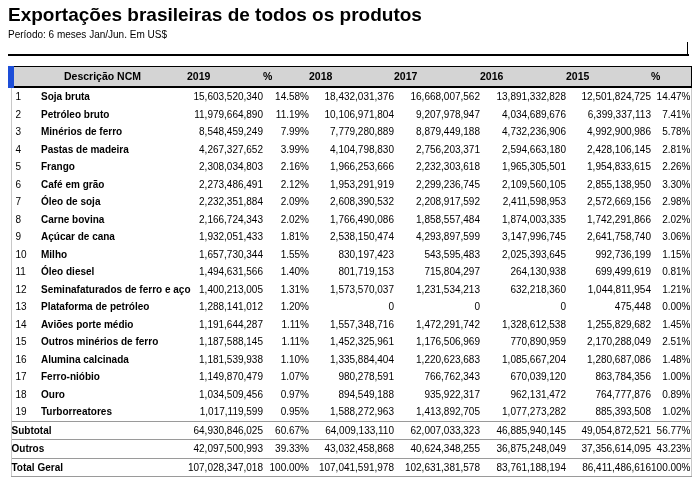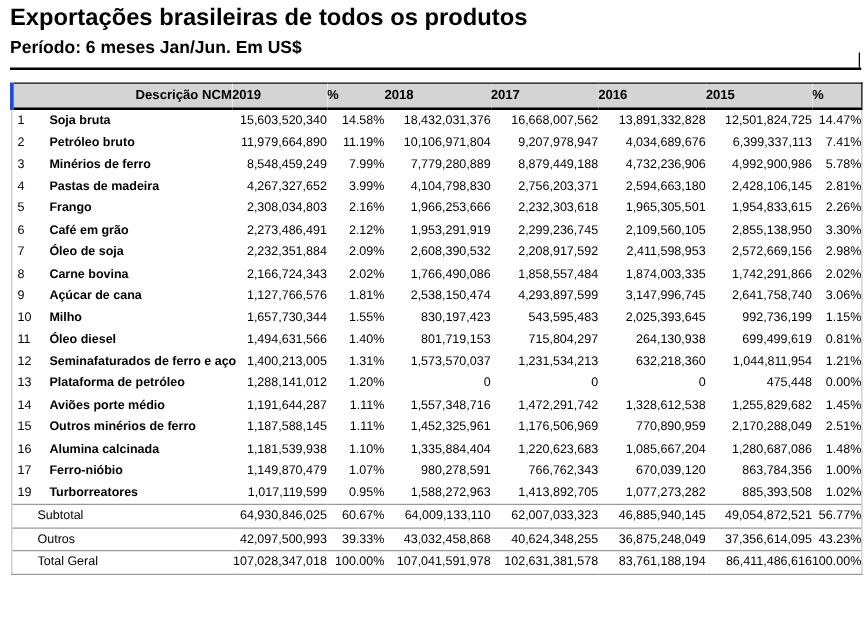--- a/index.html
+++ b/index.html
@@ -1,45 +1,45 @@
 <!DOCTYPE html>
 <html><head>
 <meta charset="utf-8">
 <style>
   html,body{margin:0;padding:0;}
   body{
     width:692px;height:503px;overflow:hidden;background:#ffffff;
     font-family:"Liberation Sans",sans-serif;color:#000;position:relative;
   }
   .page-title{position:absolute;left:8px;top:4px;font-size:19px;font-weight:bold;}
-  .page-subtitle{position:absolute;left:8px;top:29px;font-size:14px;font-weight:bold;}
+  .page-subtitle{position:absolute;left:8px;top:29px;font-size:10px;font-weight:normal;}
   .toprule{position:absolute;left:8px;top:54px;width:681px;height:2px;background:#000;}
   .edge-tick{position:absolute;left:687px;top:42px;width:1px;height:12px;background:#000;}
   table.exports{
     position:absolute;left:8px;top:66px;width:680px;
     border-collapse:collapse;table-layout:fixed;font-size:10px;
   }
   table.exports thead th{
     background:#d4d4d4;border-top:1px solid #000;border-bottom:2px solid #000;
     height:19px;line-height:19px;font-size:10.5px;font-weight:bold;
     text-align:left;padding:0 8px 0 0;white-space:nowrap;overflow:hidden;
   }
-  table.exports thead th.th-name{text-align:right;padding:0 0 0 4px;border-left:3px solid #1d4ed8;}
+  table.exports thead th.th-name{text-align:center;padding:0 0 0 4px;border-left:6px solid #1d4ed8;}
   table.exports thead th.th-last{border-right:1px solid #000;}
   table.exports td{
     height:17.5px;line-height:17.5px;padding:0;white-space:nowrap;
     font-size:10px;vertical-align:middle;
   }
   table.exports td.rank{padding-left:4px;text-align:left;}
   table.exports td.name{font-weight:bold;padding-left:4px;overflow:visible;}
   table.exports td.num{text-align:right;}
   table.exports tbody tr td:first-child{border-left:1px solid #c8c8c8;}
   table.exports tbody tr td:last-child{border-right:1px solid #c8c8c8;}
   table.exports tr.summary td{border-top:1px solid #9a9a9a;}
-  table.exports tr.summary td.label{font-weight:normal;padding-left:20px;text-align:left;}
+  table.exports tr.summary td.label{font-weight:bold;padding-left:0;text-align:left;}
   table.exports tr.total td{border-bottom:1px solid #9a9a9a;}
   .source-note{position:absolute;left:8px;top:490px;font-size:10.5px;font-weight:bold;margin-top:33px;}
 </style>
 </head>
 <body>
 
 <div class="page-title">Exportações brasileiras de todos os produtos</div>
 <div class="page-subtitle">Período: 6 meses Jan/Jun. Em US$</div>
 <div class="toprule"></div>
 <div class="edge-tick"></div>
@@ -153,21 +153,21 @@
         <td class="num">2.02%</td>
         <td class="num">1,766,490,086</td>
         <td class="num">1,858,557,484</td>
         <td class="num">1,874,003,335</td>
         <td class="num">1,742,291,866</td>
         <td class="num">2.02%</td>
       </tr>
       <tr>
         <td class="rank">9</td>
         <td class="name">Açúcar de cana</td>
-        <td class="num">1,127,766,576</td>
+        <td class="num">1,932,051,433</td>
         <td class="num">1.81%</td>
         <td class="num">2,538,150,474</td>
         <td class="num">4,293,897,599</td>
         <td class="num">3,147,996,745</td>
         <td class="num">2,641,758,740</td>
         <td class="num">3.06%</td>
       </tr>
       <tr>
         <td class="rank">10</td>
         <td class="name">Milho</td>
@@ -250,20 +250,31 @@
         <td class="name">Ferro-nióbio</td>
         <td class="num">1,149,870,479</td>
         <td class="num">1.07%</td>
         <td class="num">980,278,591</td>
         <td class="num">766,762,343</td>
         <td class="num">670,039,120</td>
         <td class="num">863,784,356</td>
         <td class="num">1.00%</td>
       </tr>
       <tr>
+        <td class="rank">18</td>
+        <td class="name">Ouro</td>
+        <td class="num">1,034,509,456</td>
+        <td class="num">0.97%</td>
+        <td class="num">894,549,188</td>
+        <td class="num">935,922,317</td>
+        <td class="num">962,131,472</td>
+        <td class="num">764,777,876</td>
+        <td class="num">0.89%</td>
+      </tr>
+      <tr>
         <td class="rank">19</td>
         <td class="name">Turborreatores</td>
         <td class="num">1,017,119,599</td>
         <td class="num">0.95%</td>
         <td class="num">1,588,272,963</td>
         <td class="num">1,413,892,705</td>
         <td class="num">1,077,273,282</td>
         <td class="num">885,393,508</td>
         <td class="num">1.02%</td>
       </tr>

